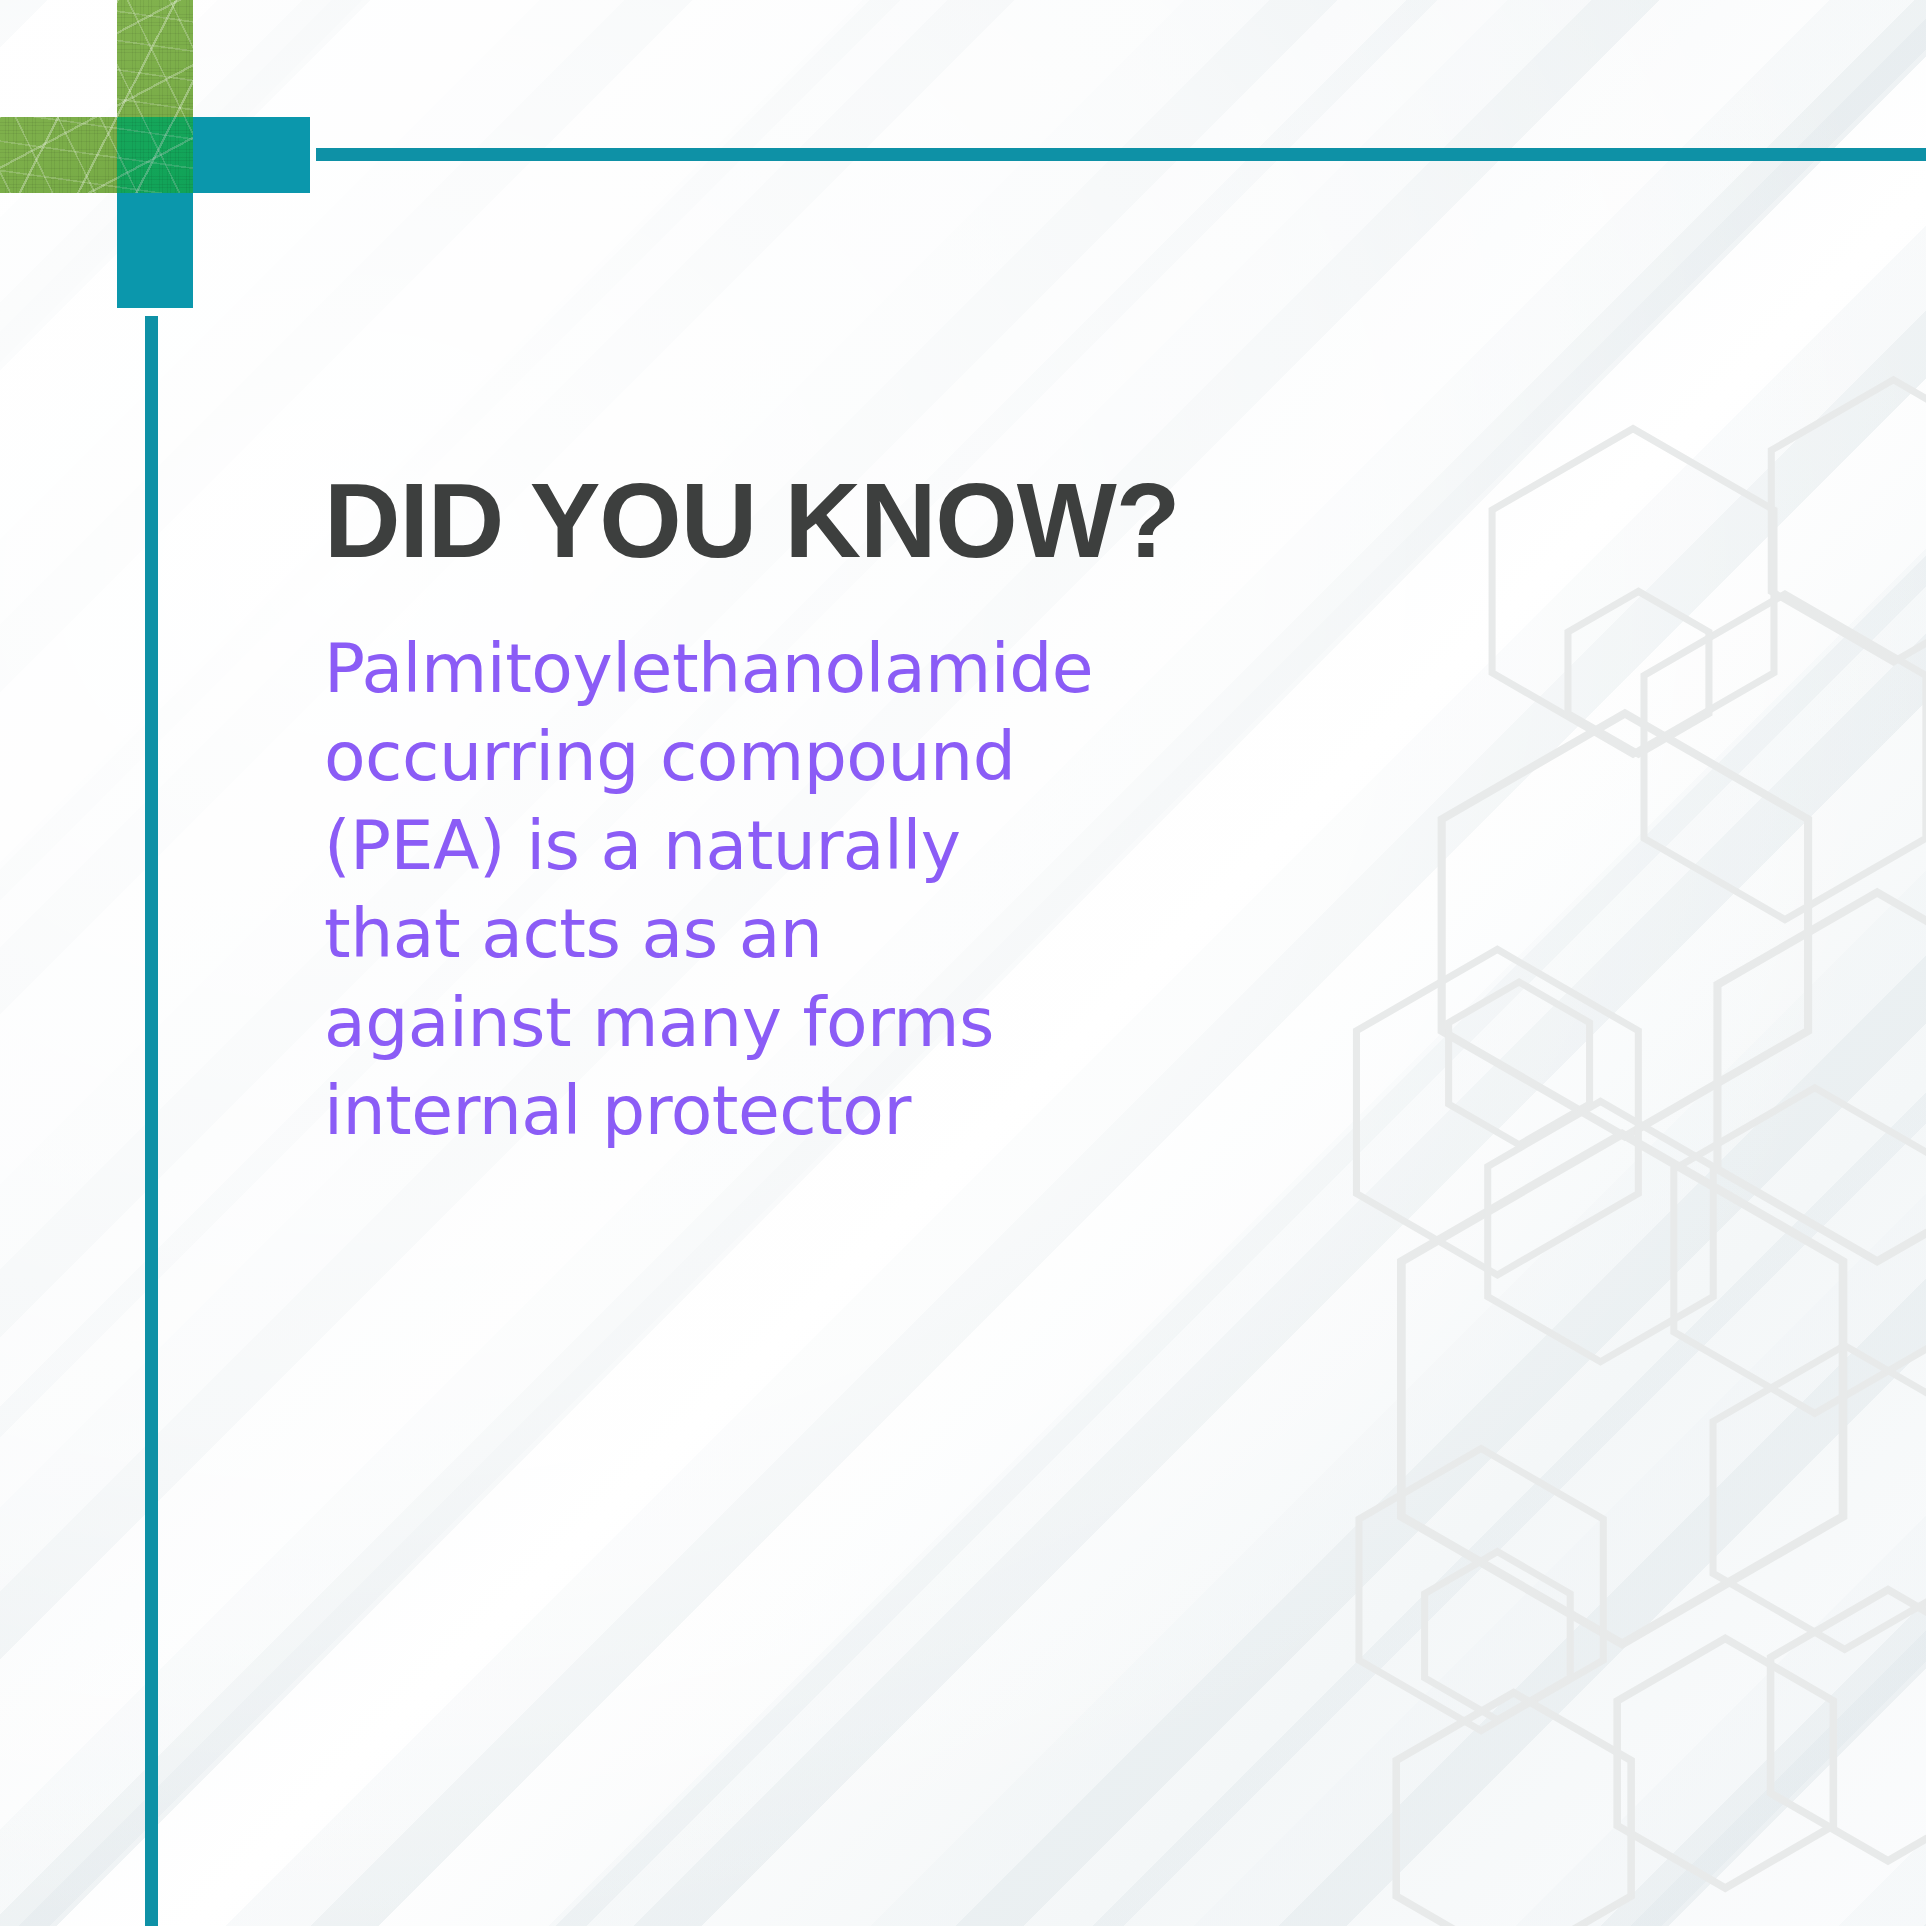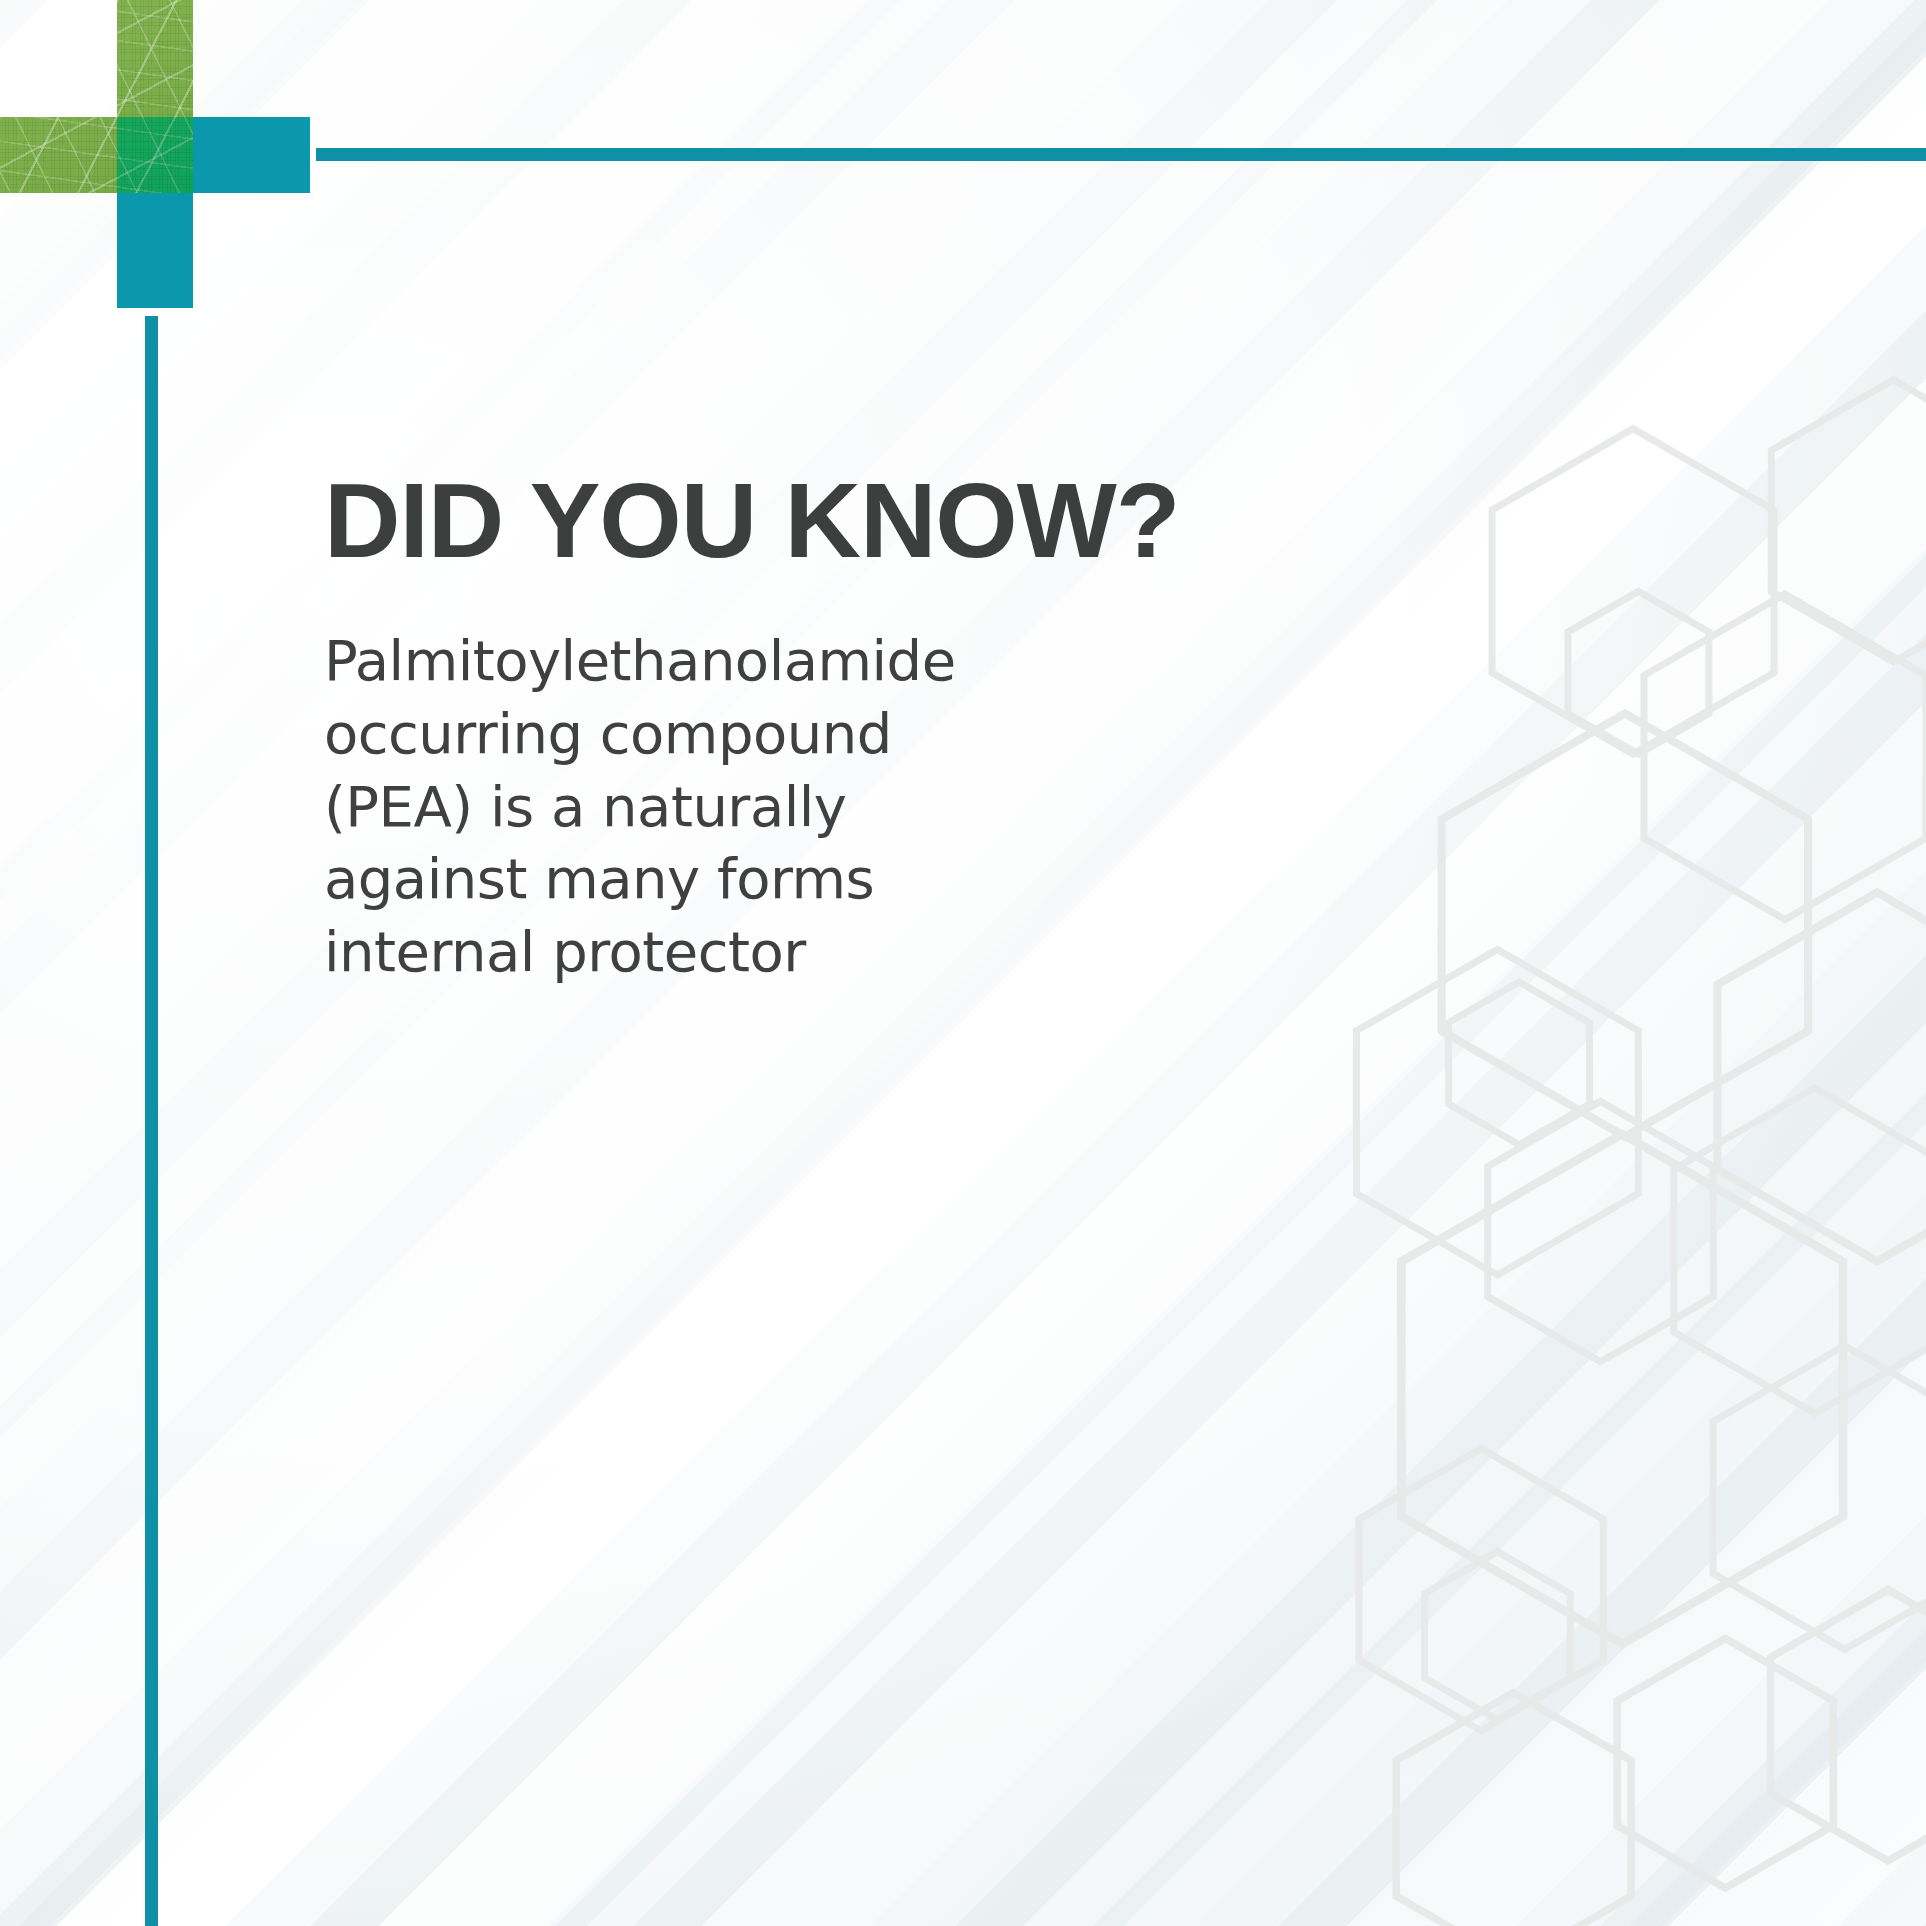--- a/index.html
+++ b/index.html
@@ -109,24 +109,24 @@
     font-size:106px;
     line-height:1.0;
     letter-spacing:-1.1px;
     color:#3d3f3e;
     margin:0 0 52px 0;
     white-space:nowrap;
   }
   .bodycopy{
     font-family:"DejaVu Sans", sans-serif;
     font-weight:400;
-    font-size:56px;
+    font-size:68px;
     line-height:1.30;
     letter-spacing:-0.5px;
-    color:#404040;
+    color:#8b5cf6;
     margin:0;
     width:1129px;
   }
   .bodycopy .ln{display:block;}
 </style>
 </head>
 <body>
 
 <div id="stage">
 
@@ -171,19 +171,20 @@
 
   <div class="logo-rule"></div>
   <div class="logo-vrule"></div>
 
   <div class="content">
     <h1 class="headline">DID YOU KNOW?</h1>
     <p class="bodycopy" id="bodycopy">
         <span class="ln">Palmitoylethanolamide</span>
         <span class="ln">occurring compound</span>
         <span class="ln">(PEA) is a naturally</span>
+        <span class="ln">that acts as an</span>
         <span class="ln">against many forms</span>
         <span class="ln">internal protector</span>
       </p>
   </div>
 
 </div>
 
 
 </body></html>

